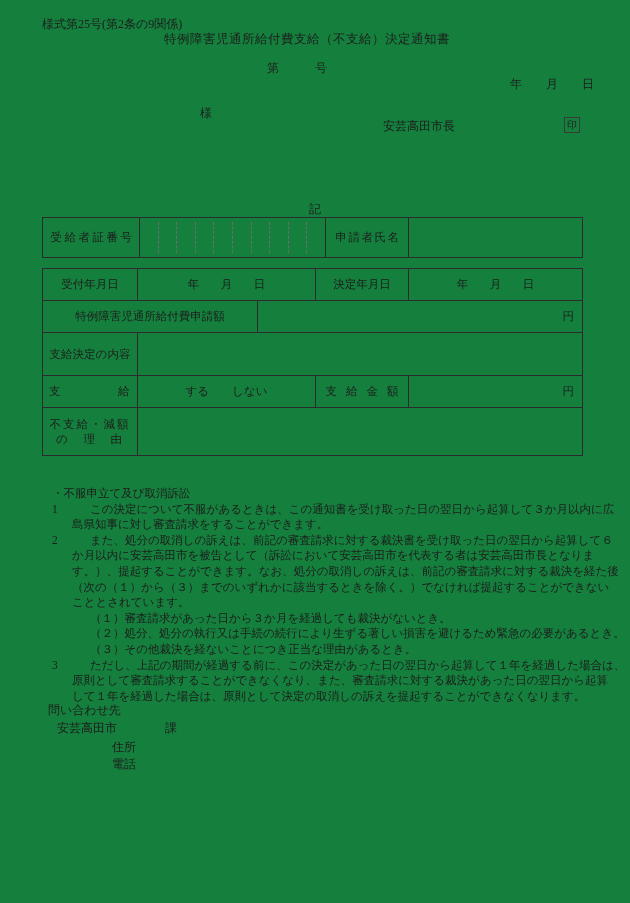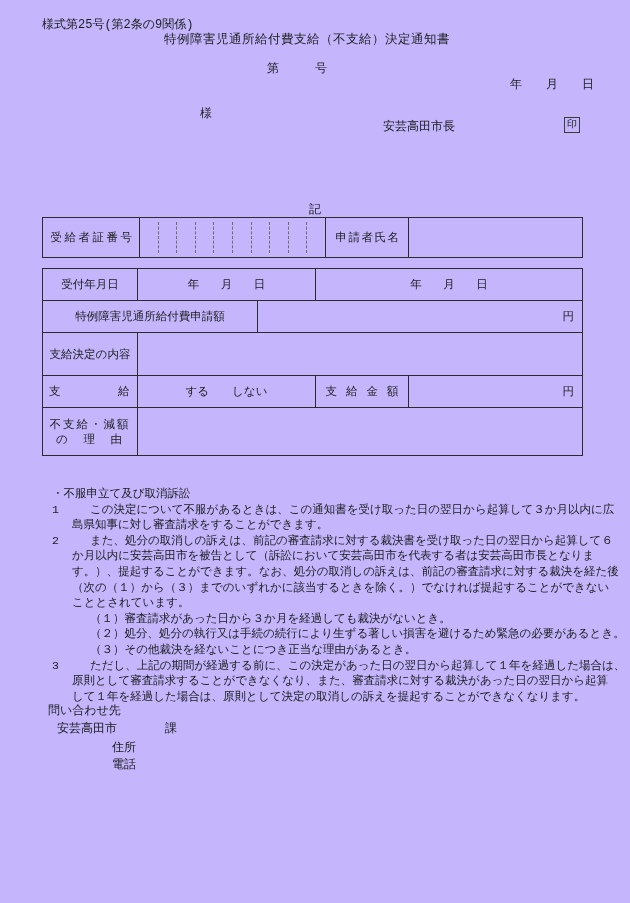--- a/index.html
+++ b/index.html
@@ -1,19 +1,19 @@
 <!DOCTYPE html>
 <html lang="ja"><head>
 <meta charset="utf-8">
 <style>
   html,body { margin:0; padding:0; background:#e8e8e8; }
   .page {
     position:relative; width:630px; height:903px; margin:0 auto;
-    background:#c4b5fd; color:#1c1c1c; overflow:hidden;
-    font-family:Liberation Mono, monospace;
+    background:#15803d; color:#1c1c1c; overflow:hidden;
+    font-family:Liberation Serif, serif;
   }
   .abs { position:absolute; }
   .form-no { top:16px; left:42px; font-size:12px; }
   .title { top:31px; left:0; right:16px; text-align:center; font-size:12.5px; letter-spacing:0.5px; }
   .doc-no { top:60px; left:0; right:36px; text-align:center; font-size:12px; }
   .doc-date { top:76px; left:0; right:36px; text-align:right; font-size:12px; }
   .addressee { top:105px; left:200px; font-size:12px; }
   .issuer { top:118px; left:383px; font-size:12px; }
   .seal { top:117px; left:564px; width:14px; height:14px; border:1px solid #3a3a3a;
           font-size:10px; line-height:14px; text-align:center; }
@@ -95,20 +95,21 @@
       <div class="digit-cell"></div>
     </div>
     <div class="t1-name-label">申請者氏名</div>
     <div class="t1-name-value"></div>
   </div>
 
   <div class="abs t2">
     <div class="t2-row h31">
       <div class="w-label">受付年月日</div>
       <div class="w-span2 cell-date">年　月　日</div>
+      <div class="w-label2">決定年月日</div>
       <div class="w-rest cell-date">年　月　日</div>
     </div>
     <div class="t2-row h31">
       <div class="w-amtlabel">特例障害児通所給付費申請額</div>
       <div class="w-rest cell-yen">円</div>
     </div>
     <div class="t2-row h42">
       <div class="w-label">支給決定の内容</div>
       <div class="w-rest"></div>
     </div>

